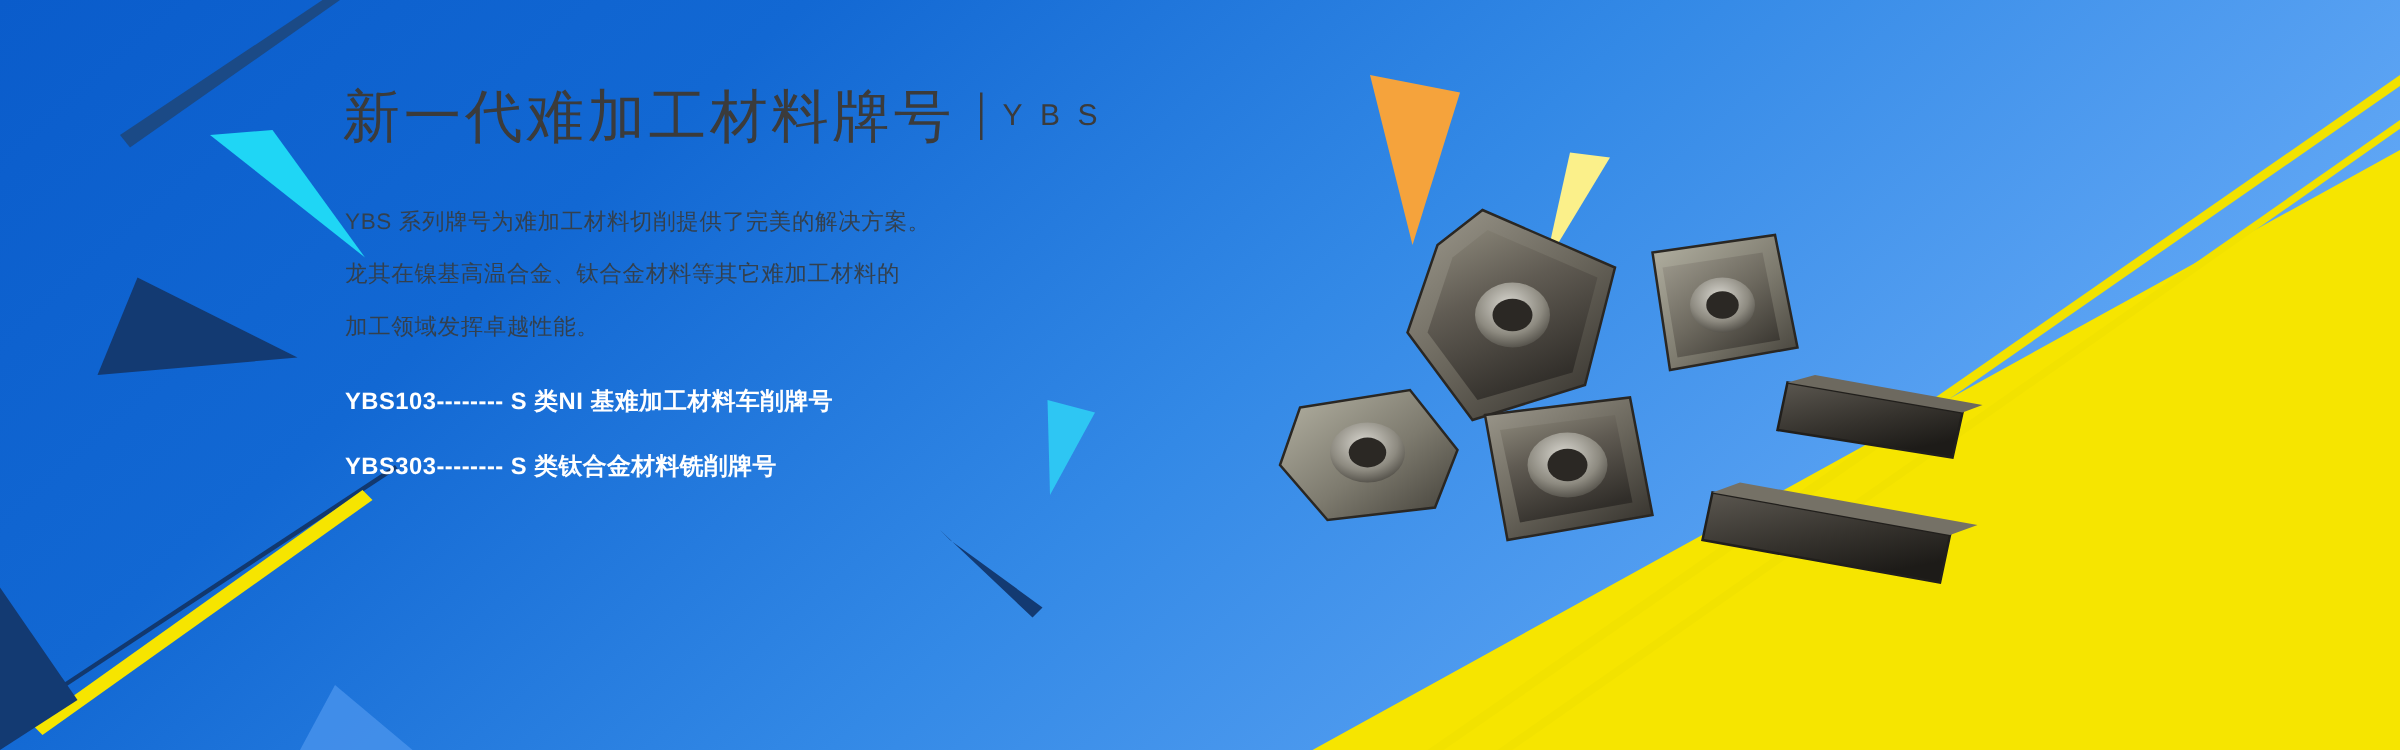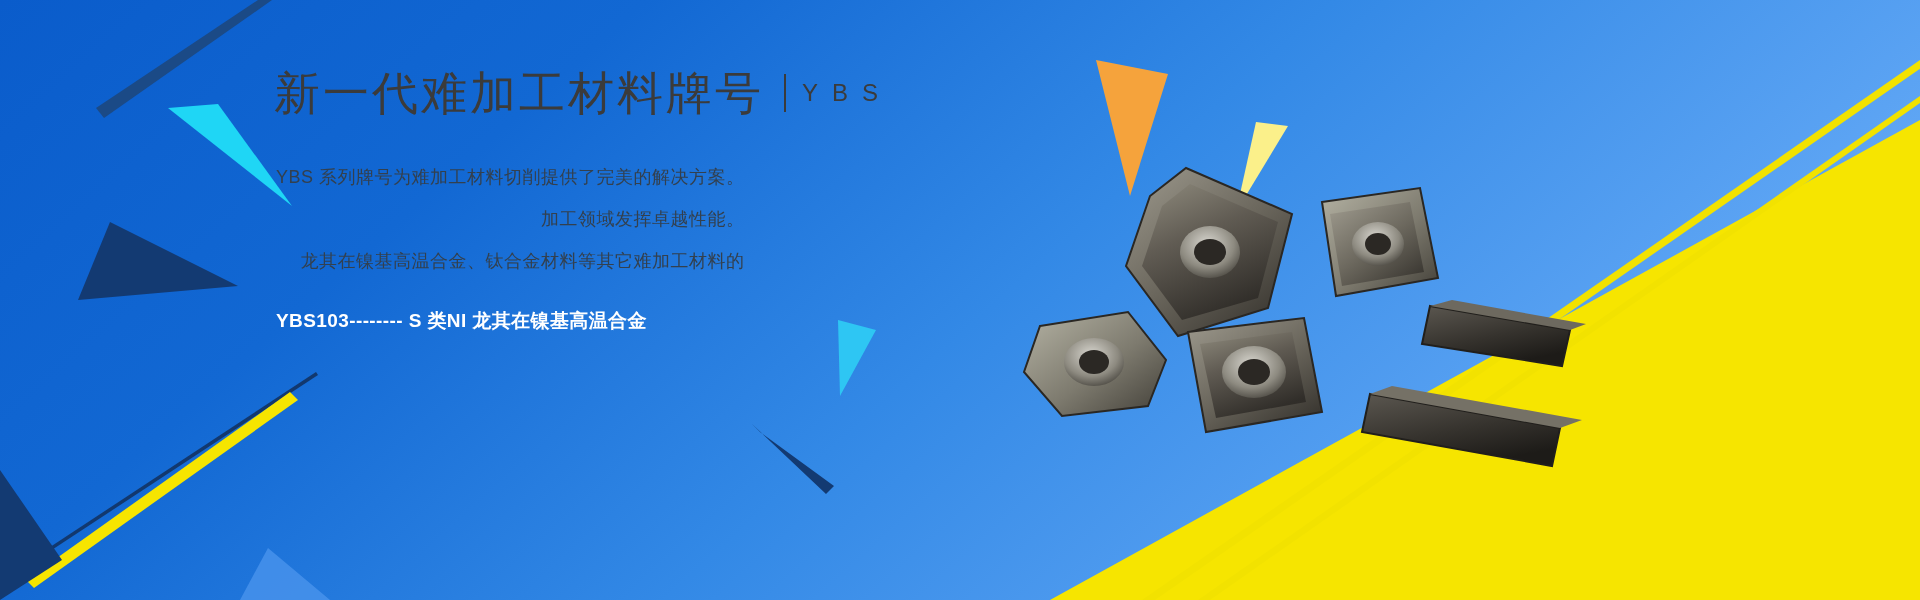--- a/index.html
+++ b/index.html
@@ -36,21 +36,21 @@
     display:inline-block;width:2px;height:38px;background:#3b3b3b;
     margin:0 16px 0 20px;
   }
   .title-en{
     font-size:24px;letter-spacing:14px;color:#3b3b3b;font-weight:400;line-height:1;
   }
 
   .para{position:absolute;left:276px;top:164px;}
   .para p{
     margin:0 0 14px 0;font-size:18px;color:#33404e;line-height:1.55;
-    letter-spacing:.5px;font-weight:400;white-space:nowrap;text-align:right;
+    letter-spacing:.5px;font-weight:400;white-space:nowrap;
   }
 
   .list{position:absolute;left:276px;top:308px;}
   .list .row{
     margin:0 0 26px 0;font-size:19px;color:#ffffff;font-weight:700;
     letter-spacing:.4px;white-space:nowrap;
   }
 </style>
 </head>
 <body>
@@ -173,25 +173,29 @@
   <div class="content">
 
     <div class="title-row">
       <span class="title-cn">新一代难加工材料牌号</span>
       <span class="title-div"></span>
       <span class="title-en">YBS</span>
     </div>
 
     <div class="para">
       <p>YBS 系列牌号为难加工材料切削提供了完美的解决方案。</p>
+      <p>龙其在镍基高温合金、钛合金材料等其它难加工材料的</p>
       <p>加工领域发挥卓越性能。</p>
-      <p>龙其在镍基高温合金、钛合金材料等其它难加工材料的</p>
     </div>
 
     <div class="list">
       <div class="row">
         <span>YBS103</span><span>--------</span>
-        <span>S 类NI 龙其在镍基高温合金</span>
+        <span>S 类NI 基难加工材料车削牌号</span>
+      </div>
+      <div class="row">
+        <span>YBS303</span><span>--------</span>
+        <span>S 类钛合金材料铣削牌号</span>
       </div>
     </div>
 
   </div>
 </div>
 
 </body></html>

